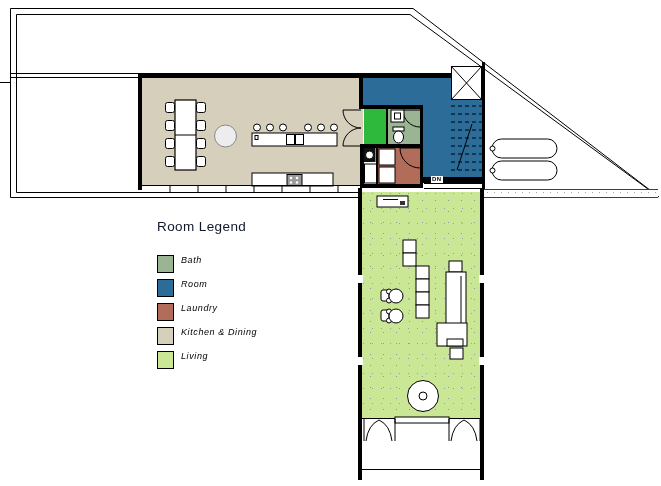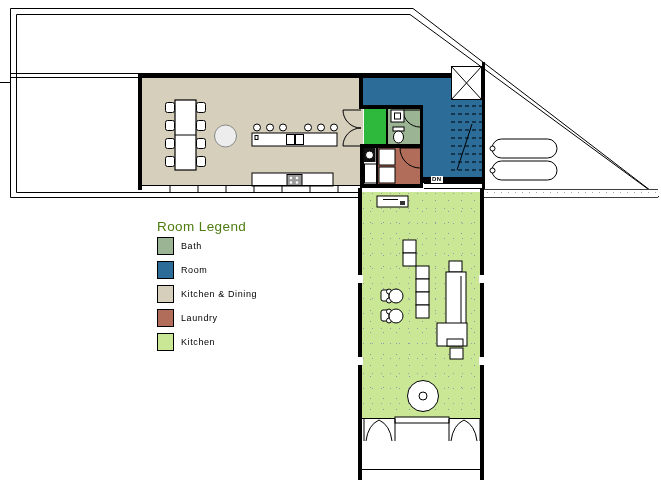--- a/index.html
+++ b/index.html
@@ -13,22 +13,22 @@
       radial-gradient(circle,#98a0ae 0 0.7px,transparent 0.9px);
     background-size:13px 11px,9px 15px;background-position:2px 3px,6px 9px;}
   .ground-strip{position:absolute;border-top:1px solid #3f3f3f;border-bottom:1px solid #3f3f3f;
     background-color:#fff;background-image:radial-gradient(circle,#9aa 0 0.7px,transparent 0.9px);
     background-size:7px 5px;}
   .enclosure{position:absolute;background:#fff;border:1px solid #000;box-sizing:border-box;}
   .dn-band{position:absolute;background:#000;}
   .dn-label{position:absolute;background:#fff;color:#000;font-size:6px;line-height:7px;
     padding:0 1px;font-weight:bold;letter-spacing:0.5px;}
   .legend{position:absolute;left:157px;top:219px;}
-  .legend-title{font-size:13.5px;color:#4d7c0f;letter-spacing:0.4px;margin:0 0 3px 0;}
-  .legend-row{display:flex;align-items:center;height:17px;margin-bottom:7px;}
+  .legend-title{font-size:13.5px;color:#0f172a;letter-spacing:0.4px;margin:0 0 21px 0;}
+  .legend-row{display:flex;height:17px;margin-bottom:7px;font-style:italic;}
   .swatch{width:15px;height:16px;border:1px solid #000;margin-right:7px;flex:0 0 auto;}
   .legend-label{font-size:9px;color:#000;letter-spacing:0.6px;}
 </style>
 </head>
 <body>
 
 <div class="stage">
 
   <svg class="layer" width="661" height="486">
     <g fill="none" stroke="#000" stroke-width="1">
@@ -210,26 +210,26 @@
     <div class="legend-title">Room Legend</div>
     <div class="legend-row">
       <span class="swatch" style="background-color: rgb(155, 180, 147);"></span>
       <span class="legend-label">Bath</span>
     </div>
     <div class="legend-row">
       <span class="swatch" style="background-color: rgb(43, 109, 152);"></span>
       <span class="legend-label">Room</span>
     </div>
     <div class="legend-row">
+      <span class="swatch" style="background-color: rgb(177, 109, 89);"></span>
+      <span class="legend-label">Laundry</span>
+    </div>
+    <div class="legend-row">
       <span class="swatch" style="background-color: rgb(214, 207, 188);"></span>
       <span class="legend-label">Kitchen &amp; Dining</span>
     </div>
     <div class="legend-row">
-      <span class="swatch" style="background-color: rgb(177, 109, 89);"></span>
-      <span class="legend-label">Laundry</span>
-    </div>
-    <div class="legend-row">
       <span class="swatch" style="background-color: rgb(201, 231, 149);"></span>
-      <span class="legend-label">Kitchen</span>
+      <span class="legend-label">Living</span>
     </div>
   </div>
 
 </div>
 
 </body></html>

